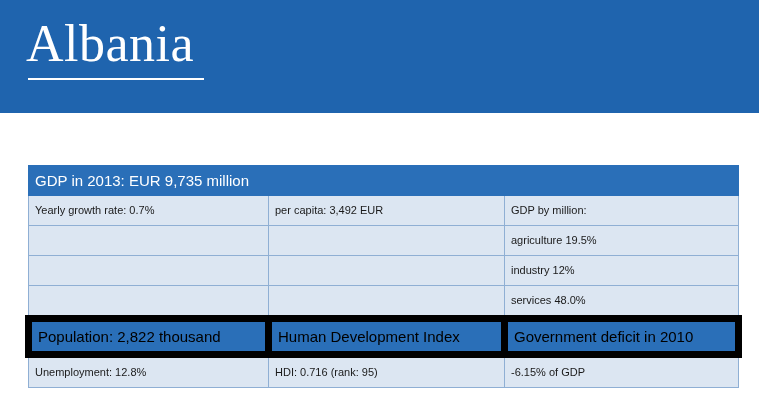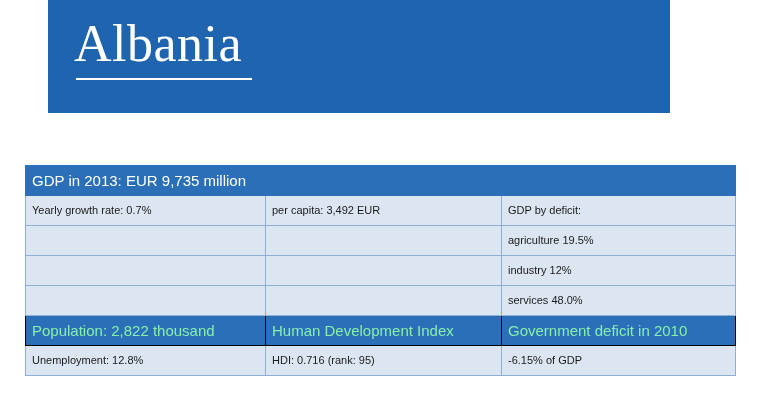--- a/index.html
+++ b/index.html
@@ -16,24 +16,23 @@
   .slide {
     position: relative;
     width: 759px;
     height: 411px;
     background: #ffffff;
   }
   .title-band {
     position: absolute;
     left: 0;
     top: 0;
-    width: 622px;
+    width: 759px;
     height: 113px;
     background: #1F64AE;
-    margin-left: 48px;
   }
   .title-text {
     position: absolute;
     left: 26px;
     top: 14px;
     font-family: "Liberation Serif", serif;
     font-size: 52px;
     line-height: 60px;
     color: #ffffff;
     letter-spacing: 0.5px;
@@ -71,22 +70,22 @@
     overflow: hidden;
   }
   tr.header-row td {
     background: #2A6FB8;
     color: #ffffff;
     border: 1px solid #2A6FB8;
     font-size: 15px;
   }
   tr.band-row td {
     background: #2A6FB8;
-    color: #86efac;
-    border: 1px solid #000000;
+    color: #000000;
+    border: 7px solid #000000;
     font-size: 15px;
   }
   td.center {
   }
   td.empty {
     background: #DCE6F2;
   }
   .col-a { width: 240px; }
   .col-b { width: 236px; }
   .col-c { width: 234px; }
@@ -109,21 +108,21 @@
         <col class="col-c">
       </colgroup>
       <tbody>
         <tr class="header-row">
           <td colspan="3">GDP in 2013: EUR 9,735 million</td>
         </tr>
 
         <tr>
           <td>Yearly growth rate: 0.7%</td>
           <td>per capita: 3,492 EUR</td>
-          <td>GDP by deficit:</td>
+          <td>GDP by million:</td>
         </tr>
 
         <tr>
           <td class="empty"></td>
           <td class="empty"></td>
           <td>agriculture    19.5%</td>
         </tr>
 
         <tr>
           <td class="empty"></td>

